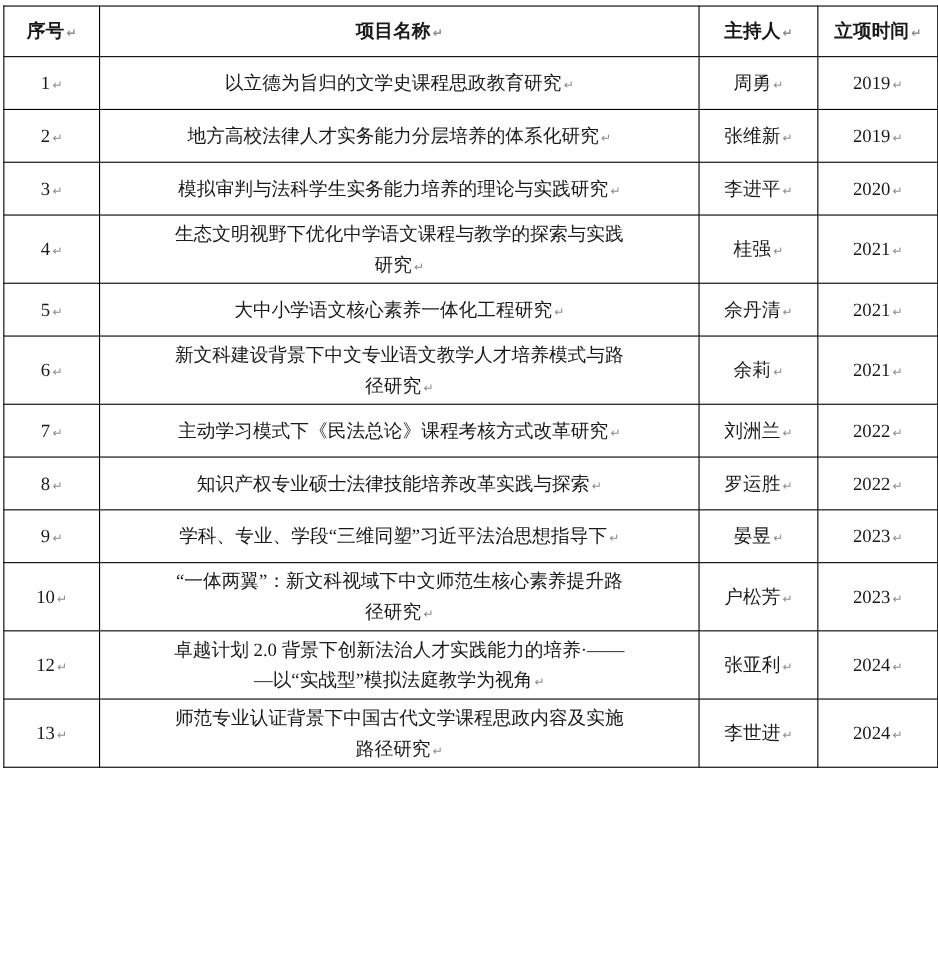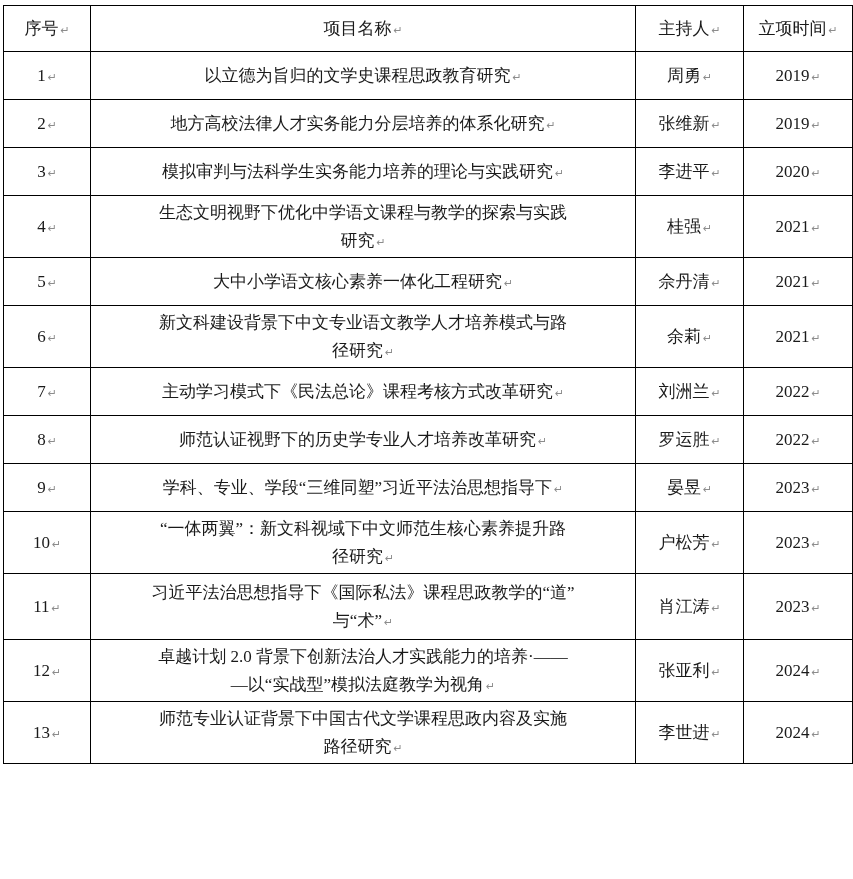--- a/index.html
+++ b/index.html
@@ -22,21 +22,21 @@
   .doc-table col.c-host { width: 108px; }
   .doc-table col.c-year { width: 109px; }
   .doc-table th, .doc-table td {
     border: 1px solid #000000;
     text-align: center;
     vertical-align: middle;
     font-size: 17px;
     padding: 2px 3px;
     background: #ffffff;
   }
-  .doc-table th { font-weight: normal; }
+  .doc-table th { font-weight: bold; }
   tr.h-head   { height: 46px; }
   tr.single   { height: 48px; }
   tr.double   { height: 62px; }
   tr.xtall    { height: 66px; }
   .celltext {
     white-space: pre-line;
     line-height: 28px;
   }
   .mark {
     color: #8c8c8c;
@@ -104,42 +104,35 @@
       <td><span class="celltext">2021</span><span class="mark">↵</span></td>
     </tr>
     <tr class="single">
       <td><span class="celltext">7</span><span class="mark">↵</span></td>
       <td><span class="celltext">主动学习模式下《民法总论》课程考核方式改革研究</span><span class="mark">↵</span></td>
       <td><span class="celltext">刘洲兰</span><span class="mark">↵</span></td>
       <td><span class="celltext">2022</span><span class="mark">↵</span></td>
     </tr>
     <tr class="single">
       <td><span class="celltext">8</span><span class="mark">↵</span></td>
-      <td><span class="celltext">师范认证视野下的历史学专业人才培养改革研究</span><span class="mark">↵</span></td>
+      <td><span class="celltext">知识产权专业硕士法律技能培养改革实践与探索</span><span class="mark">↵</span></td>
       <td><span class="celltext">罗运胜</span><span class="mark">↵</span></td>
       <td><span class="celltext">2022</span><span class="mark">↵</span></td>
     </tr>
     <tr class="single">
       <td><span class="celltext">9</span><span class="mark">↵</span></td>
       <td><span class="celltext">学科、专业、学段“三维同塑”习近平法治思想指导下</span><span class="mark">↵</span></td>
       <td><span class="celltext">晏昱</span><span class="mark">↵</span></td>
       <td><span class="celltext">2023</span><span class="mark">↵</span></td>
     </tr>
     <tr class="double">
       <td><span class="celltext">10</span><span class="mark">↵</span></td>
       <td><span class="celltext">“一体两翼”：新文科视域下中文师范生核心素养提升路
 径研究</span><span class="mark">↵</span></td>
       <td><span class="celltext">户松芳</span><span class="mark">↵</span></td>
-      <td><span class="celltext">2023</span><span class="mark">↵</span></td>
-    </tr>
-    <tr class="xtall">
-      <td><span class="celltext">11</span><span class="mark">↵</span></td>
-      <td><span class="celltext">习近平法治思想指导下《国际私法》课程思政教学的“道”
-与“术”</span><span class="mark">↵</span></td>
-      <td><span class="celltext">肖江涛</span><span class="mark">↵</span></td>
       <td><span class="celltext">2023</span><span class="mark">↵</span></td>
     </tr>
     <tr class="double">
       <td><span class="celltext">12</span><span class="mark">↵</span></td>
       <td><span class="celltext">卓越计划 2.0 背景下创新法治人才实践能力的培养·——
 —以“实战型”模拟法庭教学为视角</span><span class="mark">↵</span></td>
       <td><span class="celltext">张亚利</span><span class="mark">↵</span></td>
       <td><span class="celltext">2024</span><span class="mark">↵</span></td>
     </tr>
     <tr class="double">

